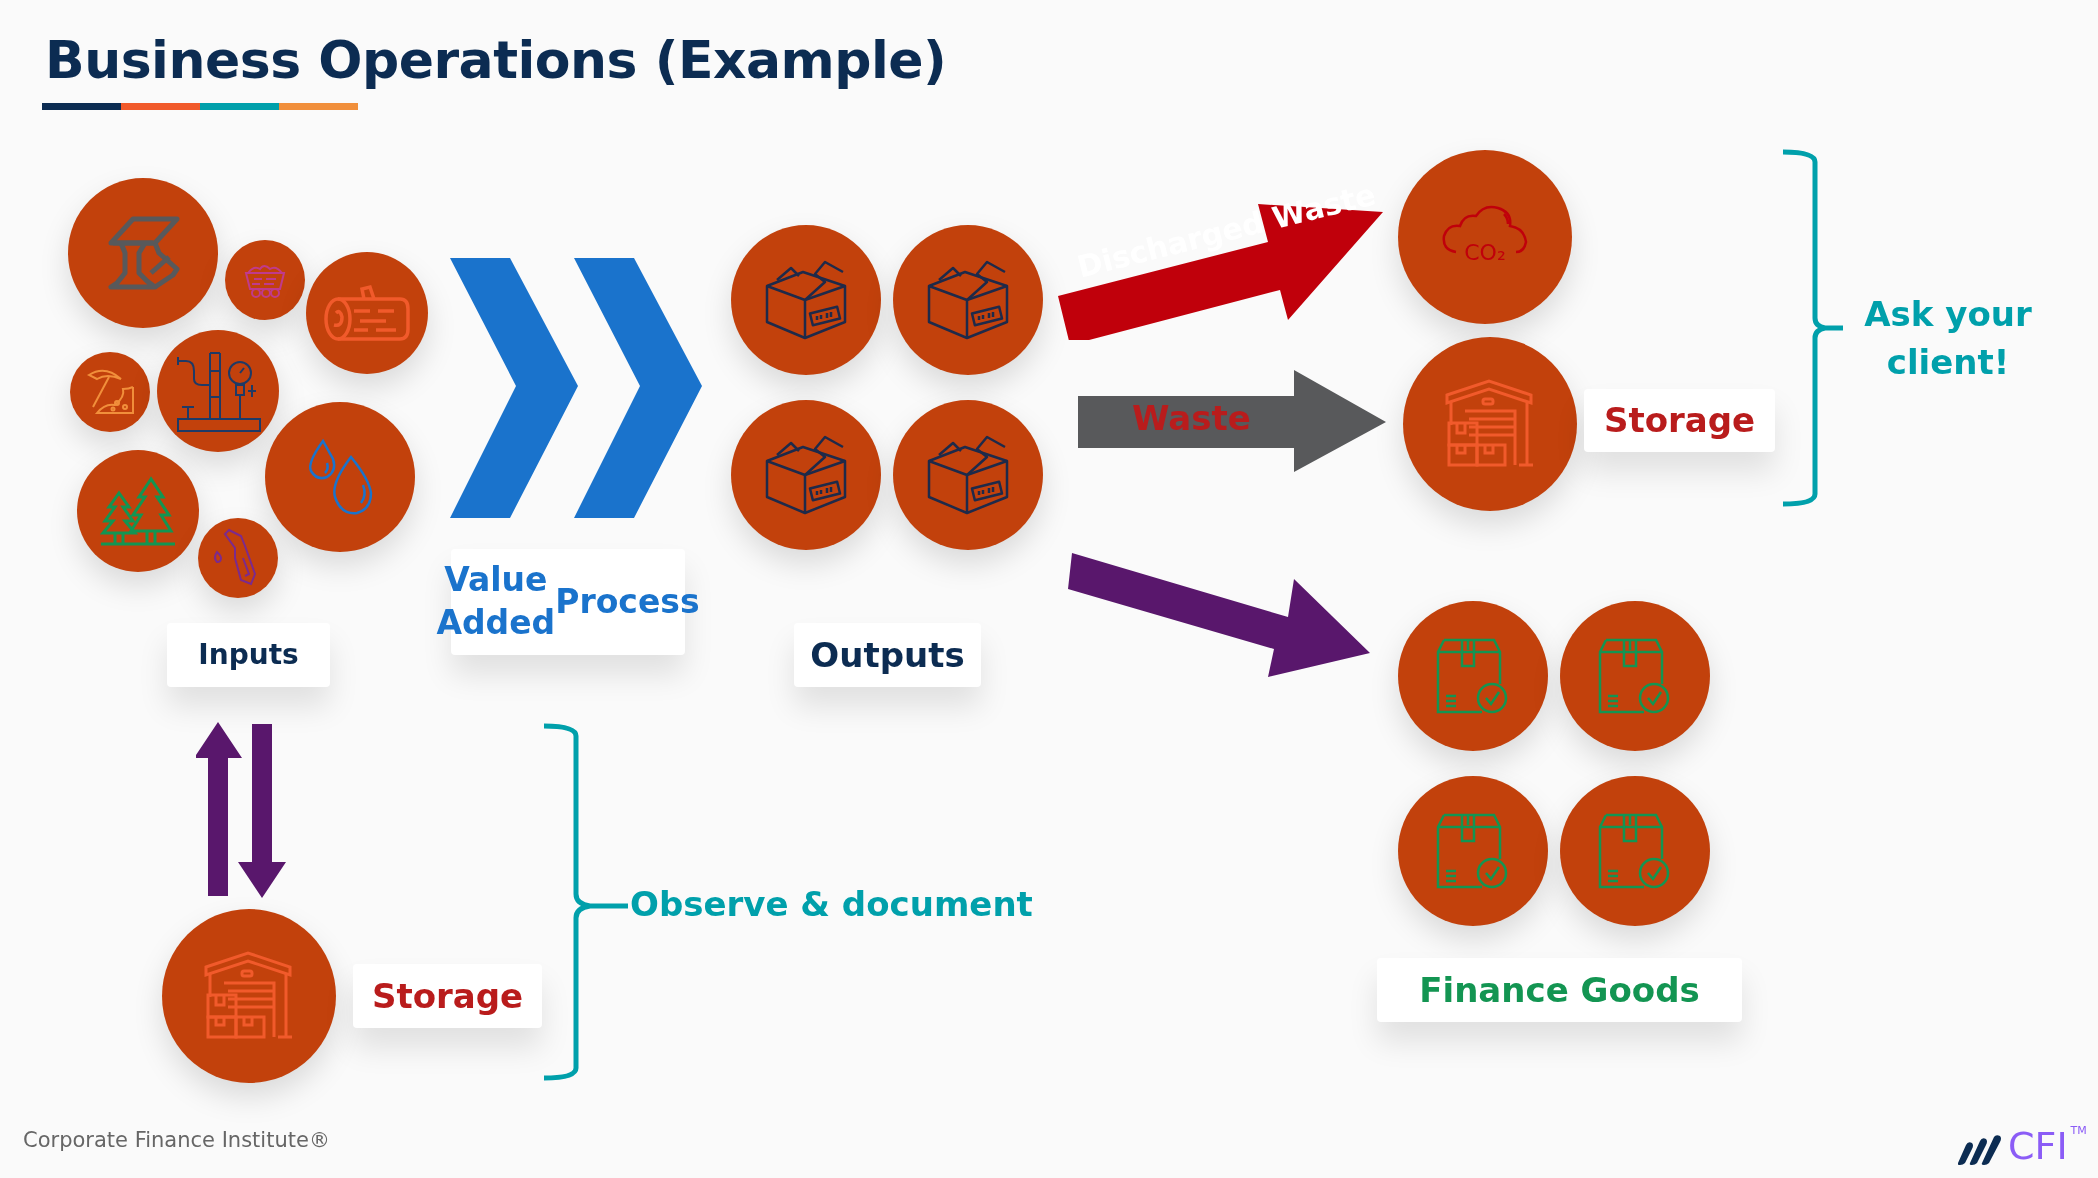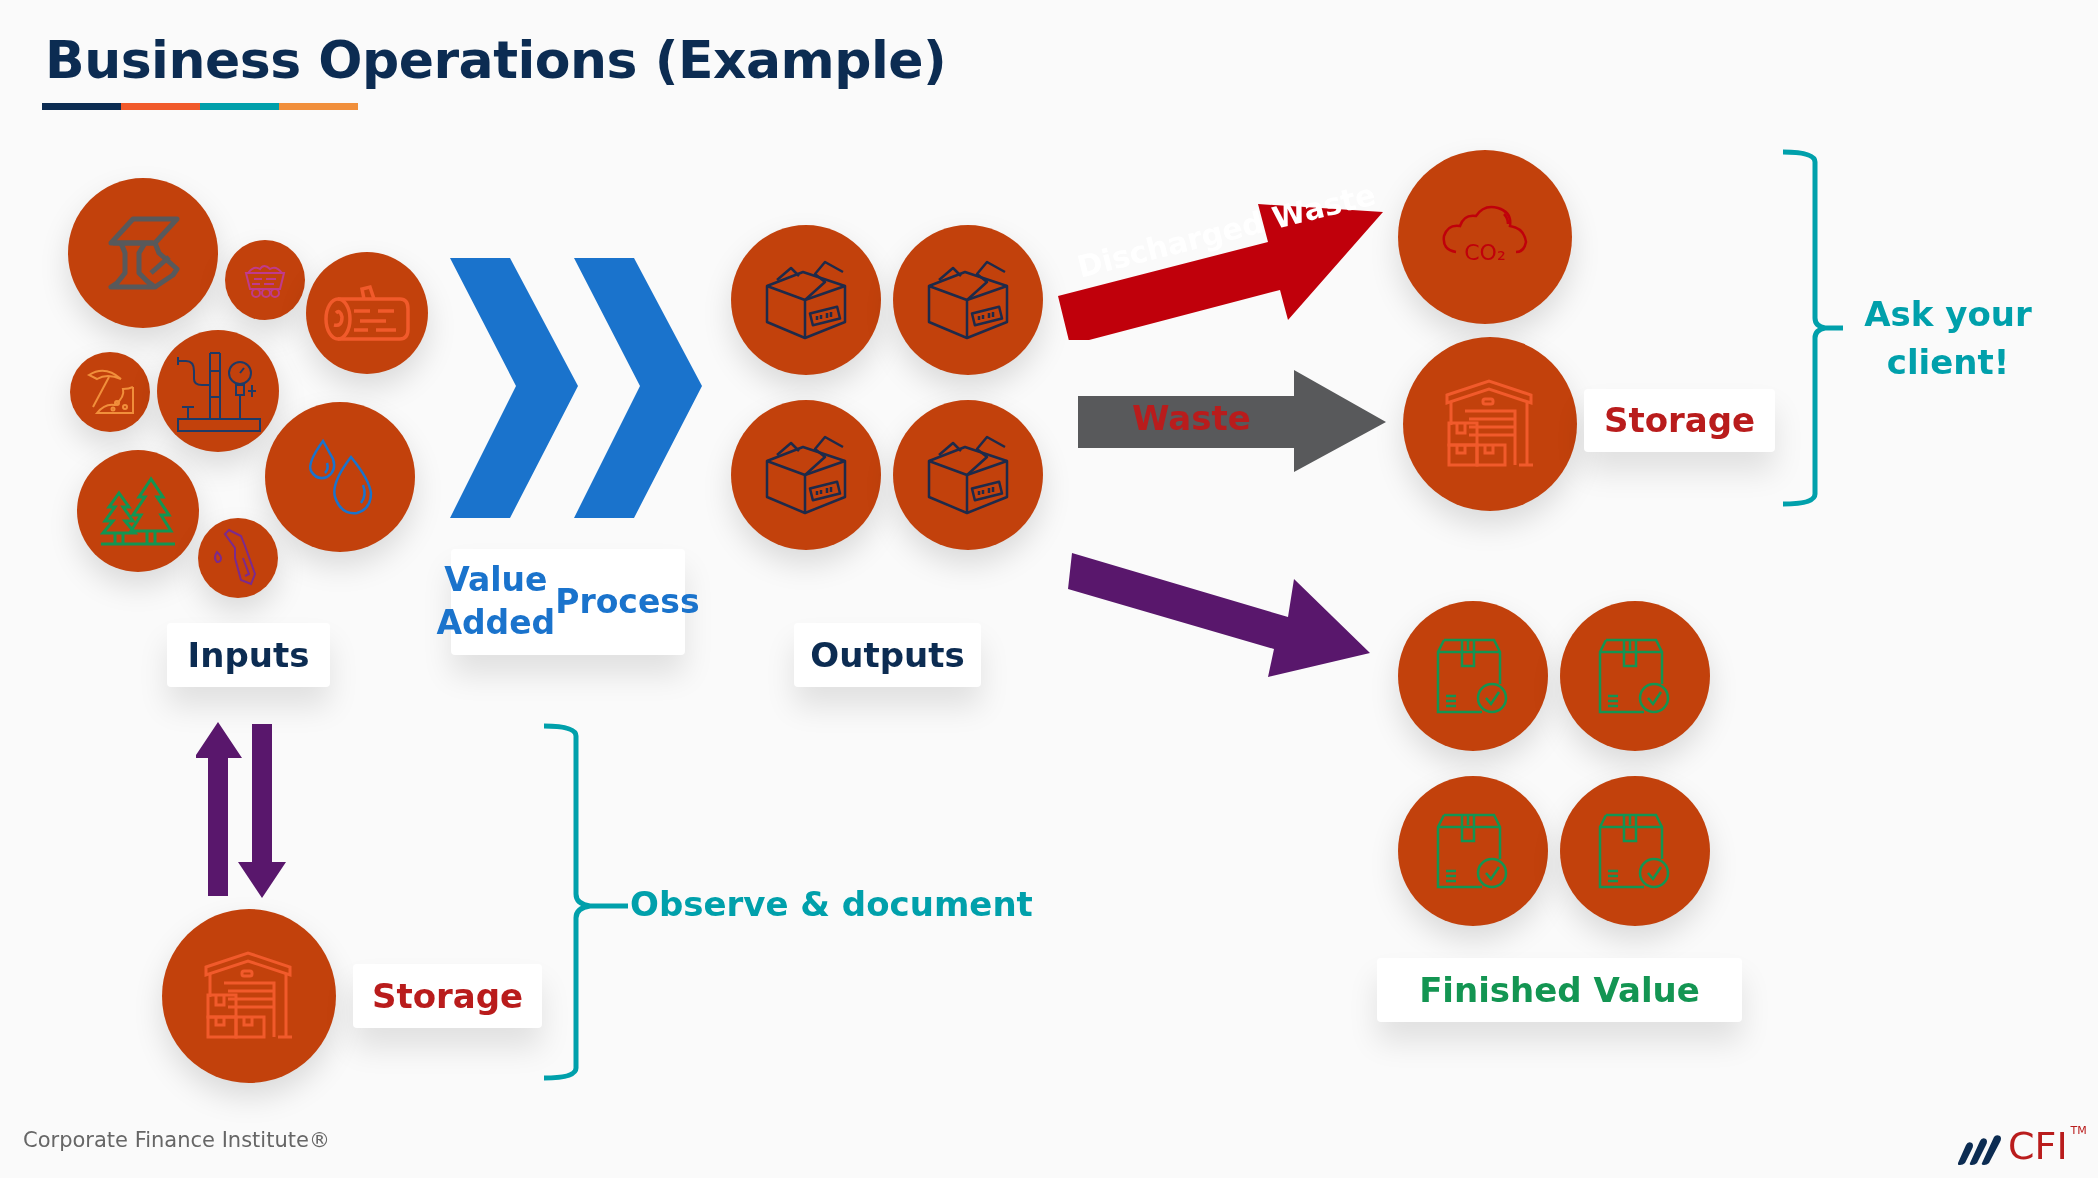--- a/index.html
+++ b/index.html
@@ -10,21 +10,21 @@
   .underline span{display:block;width:79px;height:7px;}
   .circle{position:absolute;border-radius:50%;background:#c2410c;box-shadow:0 14px 30px rgba(0,0,0,0.13);display:flex;align-items:center;justify-content:center;}
   .circle svg{overflow:visible;}
   .label{position:absolute;background:#fff;border-radius:4px;box-shadow:0 20px 30px rgba(0,0,0,0.10);display:flex;align-items:center;justify-content:center;font-weight:bold;text-align:center;line-height:1.3;}
   .navy{color:#0c2c52;}
   .blue{color:#1a73cc;}
   .orange{color:#b91c1c;}
   .green{color:#139552;}
   .teal{color:#00a0ab;}
   .footer{left:23px;top:1128px;font-size:21px;color:#666;}
-  .cfi{left:1958px;top:1124px;display:flex;align-items:flex-end;color:#b91c1c;justify-content:flex-end;}
+  .cfi{left:1958px;top:1124px;display:flex;align-items:flex-end;color:#8b5cf6;justify-content:flex-end;}
   .cfi .txt{font-size:38px;line-height:38px;margin-left:6px;}
   .cfi .tm{font-size:11px;margin-left:3px;margin-bottom:28px;}
 </style>
 </head>
 <body>
 
 <div class="abs title">Business Operations (Example)</div>
 <div class="abs underline">
   <span style="background:#0c2c52"></span>
   <span style="background:#f15a2b"></span>
@@ -115,21 +115,21 @@
 <div class="circle" style="left:198px;top:518px;width:80px;height:80px;">
   <svg width="54" height="60" viewBox="0 0 54 60">
     <g fill="none" stroke="#7b2a8e" stroke-width="2">
       <path d="M6 24 Q2 30 6 34 Q10 34 10 30 Q10 28 6 24 Z"></path>
       <path d="M18 2 L30 8 L34 18 L44 46 L40 56 L30 52 L24 30 L24 20 L14 6 Z"></path>
       <path d="M32 30 L38 46 L34 48"></path>
     </g>
   </svg>
 </div>
 
-<div class="label navy" style="left:167px;top:623px;width:163px;height:64px;font-size:34px;">Inputs</div>
+<div class="label navy" style="left:167px;top:623px;width:163px;height:64px;font-size:28px;">Inputs</div>
 
 <svg class="abs" style="left:450px;top:258px;" width="262" height="260" viewBox="0 0 262 260">
   <polygon points="0,0 60,0 128,128 60,260 0,260 66,128" fill="#1a73cc"></polygon>
   <polygon points="124,0 184,0 252,128 184,260 124,260 190,128" fill="#1a73cc"></polygon>
 </svg>
 
 <div class="label blue" style="left:451px;top:549px;width:234px;height:106px;font-size:33px;flex-direction:row;">
   <span>Value Added</span>
   <span>Process</span>
 </div>
@@ -272,21 +272,21 @@
     <g fill="none" stroke="#139552" stroke-width="2.5">
       <path d="M6 2 L56 2 L62 14 L62 46 M0 14 L62 14 M6 2 L0 14 L0 74 L44 74"></path>
       <path d="M24 2 L24 28 L36 28 L36 2 M30 2 L30 12"></path>
       <path d="M8 58 L18 58 M8 63 L18 63 M8 68 L18 68"></path>
       <circle cx="54" cy="60" r="14"></circle>
       <path d="M48 60 L53 66 L61 54"></path>
     </g>
   </svg>
 </div>
 
-<div class="label green" style="left:1377px;top:958px;width:365px;height:64px;font-size:34px;">Finished Value</div>
+<div class="label green" style="left:1377px;top:958px;width:365px;height:64px;font-size:34px;">Finance Goods</div>
 
 <svg class="abs" style="left:196px;top:722px;" width="92" height="176" viewBox="0 0 92 176">
   <polygon points="12,174 32,174 32,36 46,36 22,0 -2,36 12,36" fill="#59176c"></polygon>
   <polygon points="56,2 76,2 76,140 90,140 66,176 42,140 56,140" fill="#59176c"></polygon>
 </svg>
 
 <div class="circle" style="left:162px;top:909px;width:174px;height:174px;">
   <svg width="86" height="86" viewBox="0 0 86 86">
     <g fill="none" stroke="#f15a2b" stroke-width="3">
       <path d="M0 14 L42 0 L84 14 L84 22 L42 8 L0 22 Z"></path>

